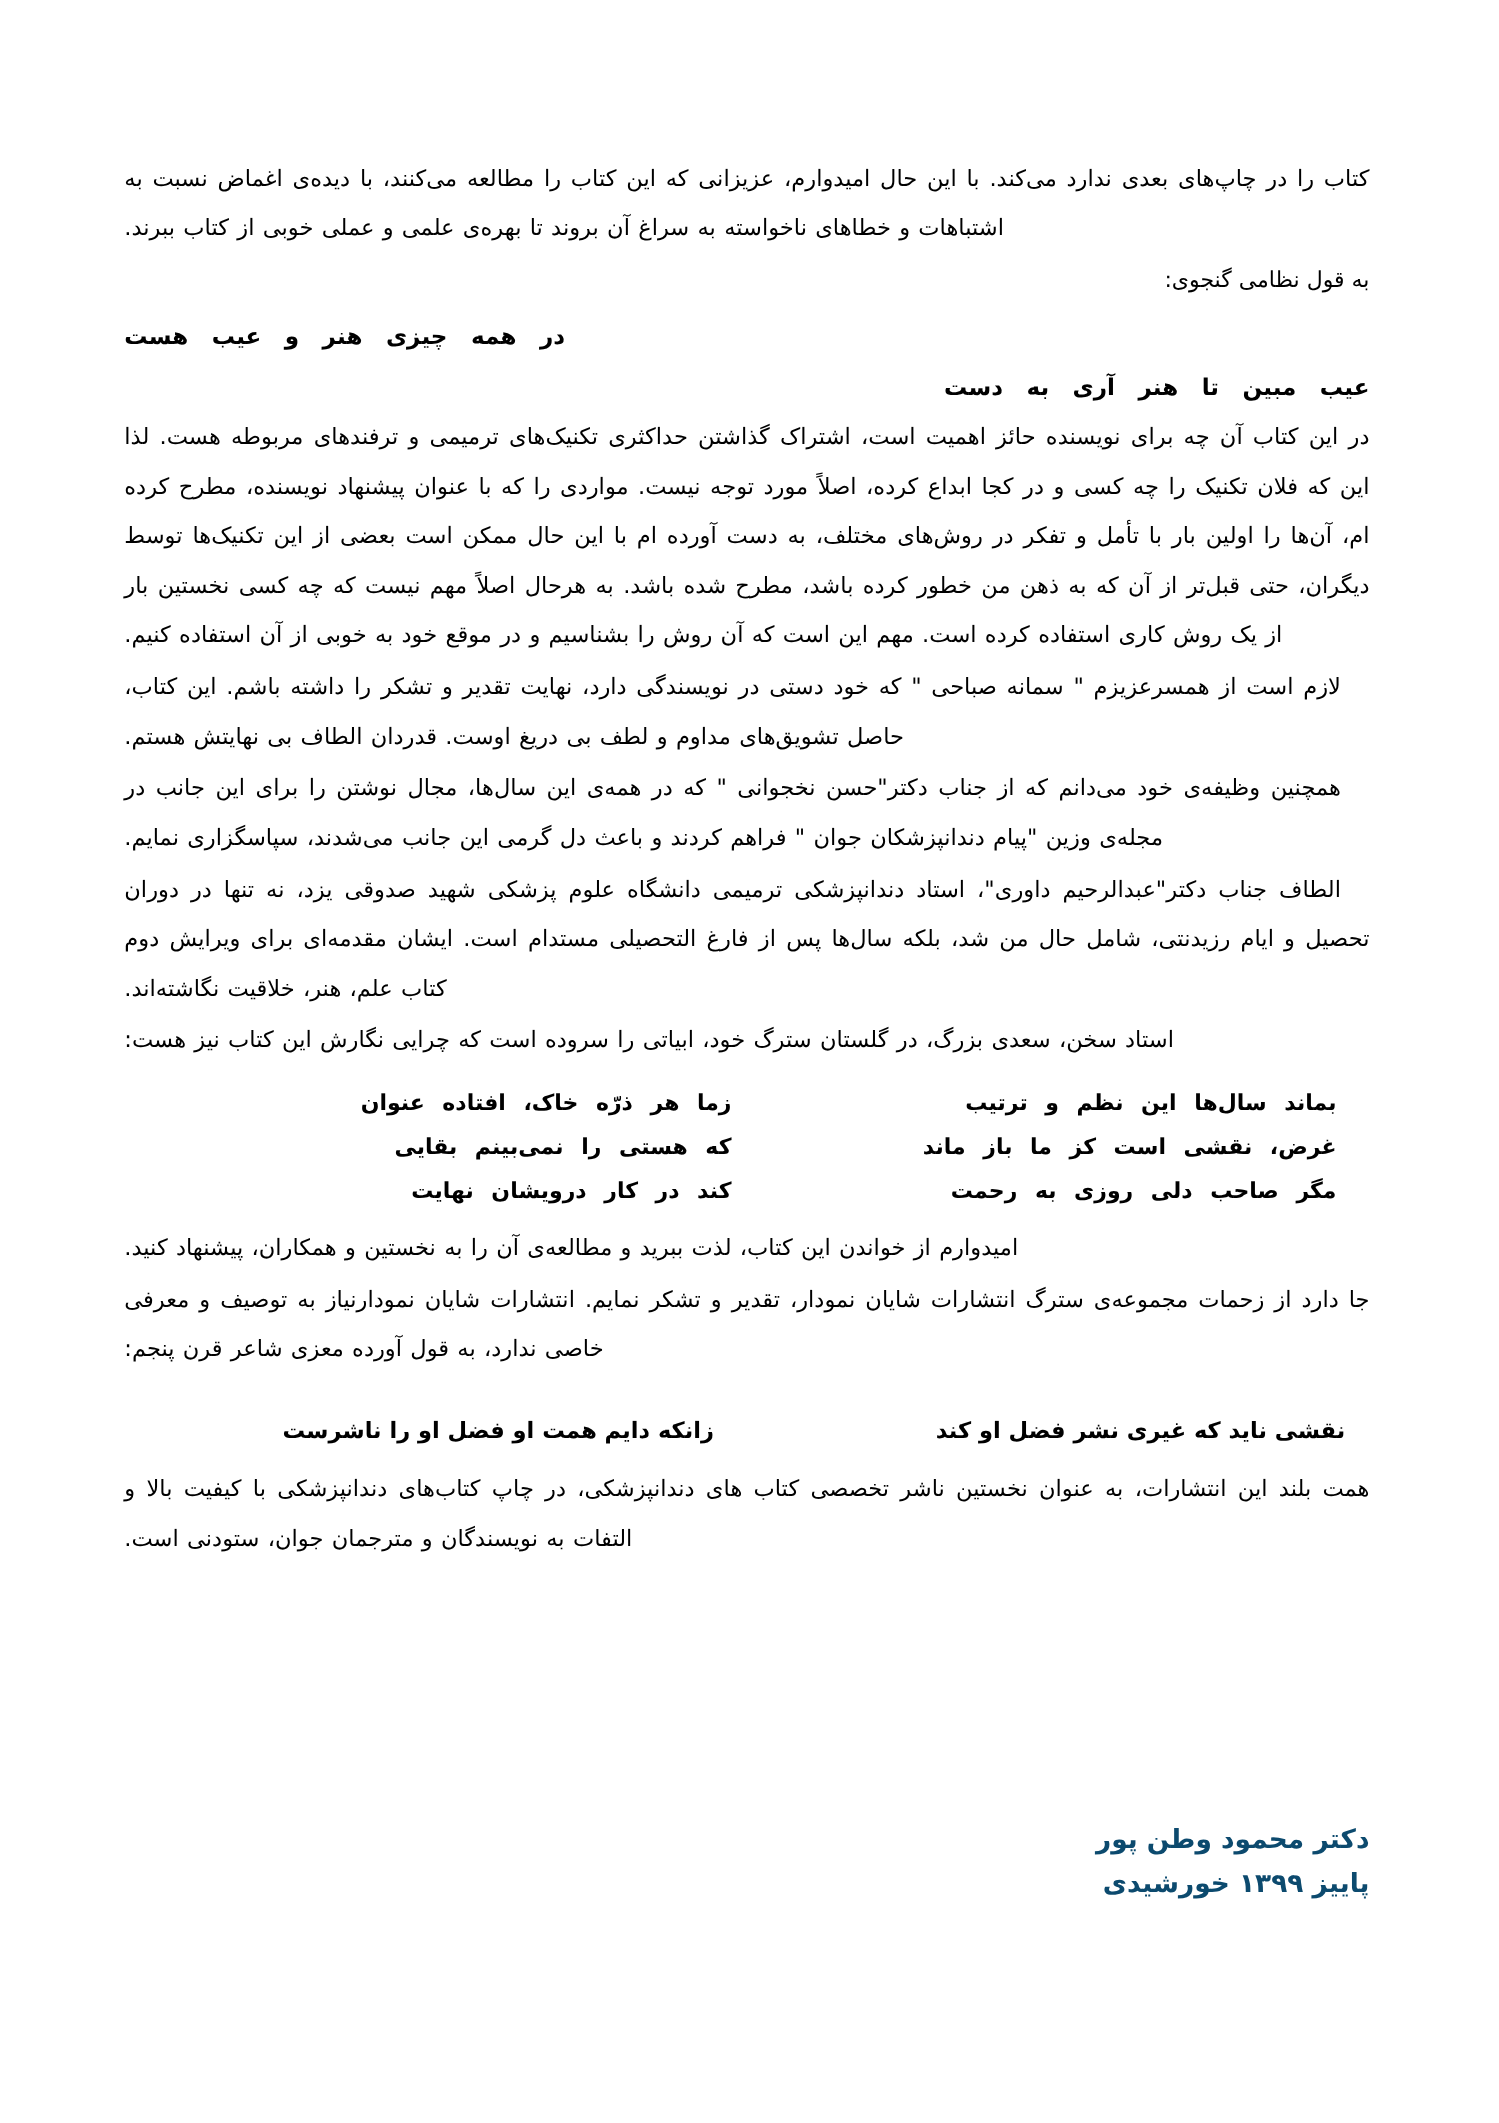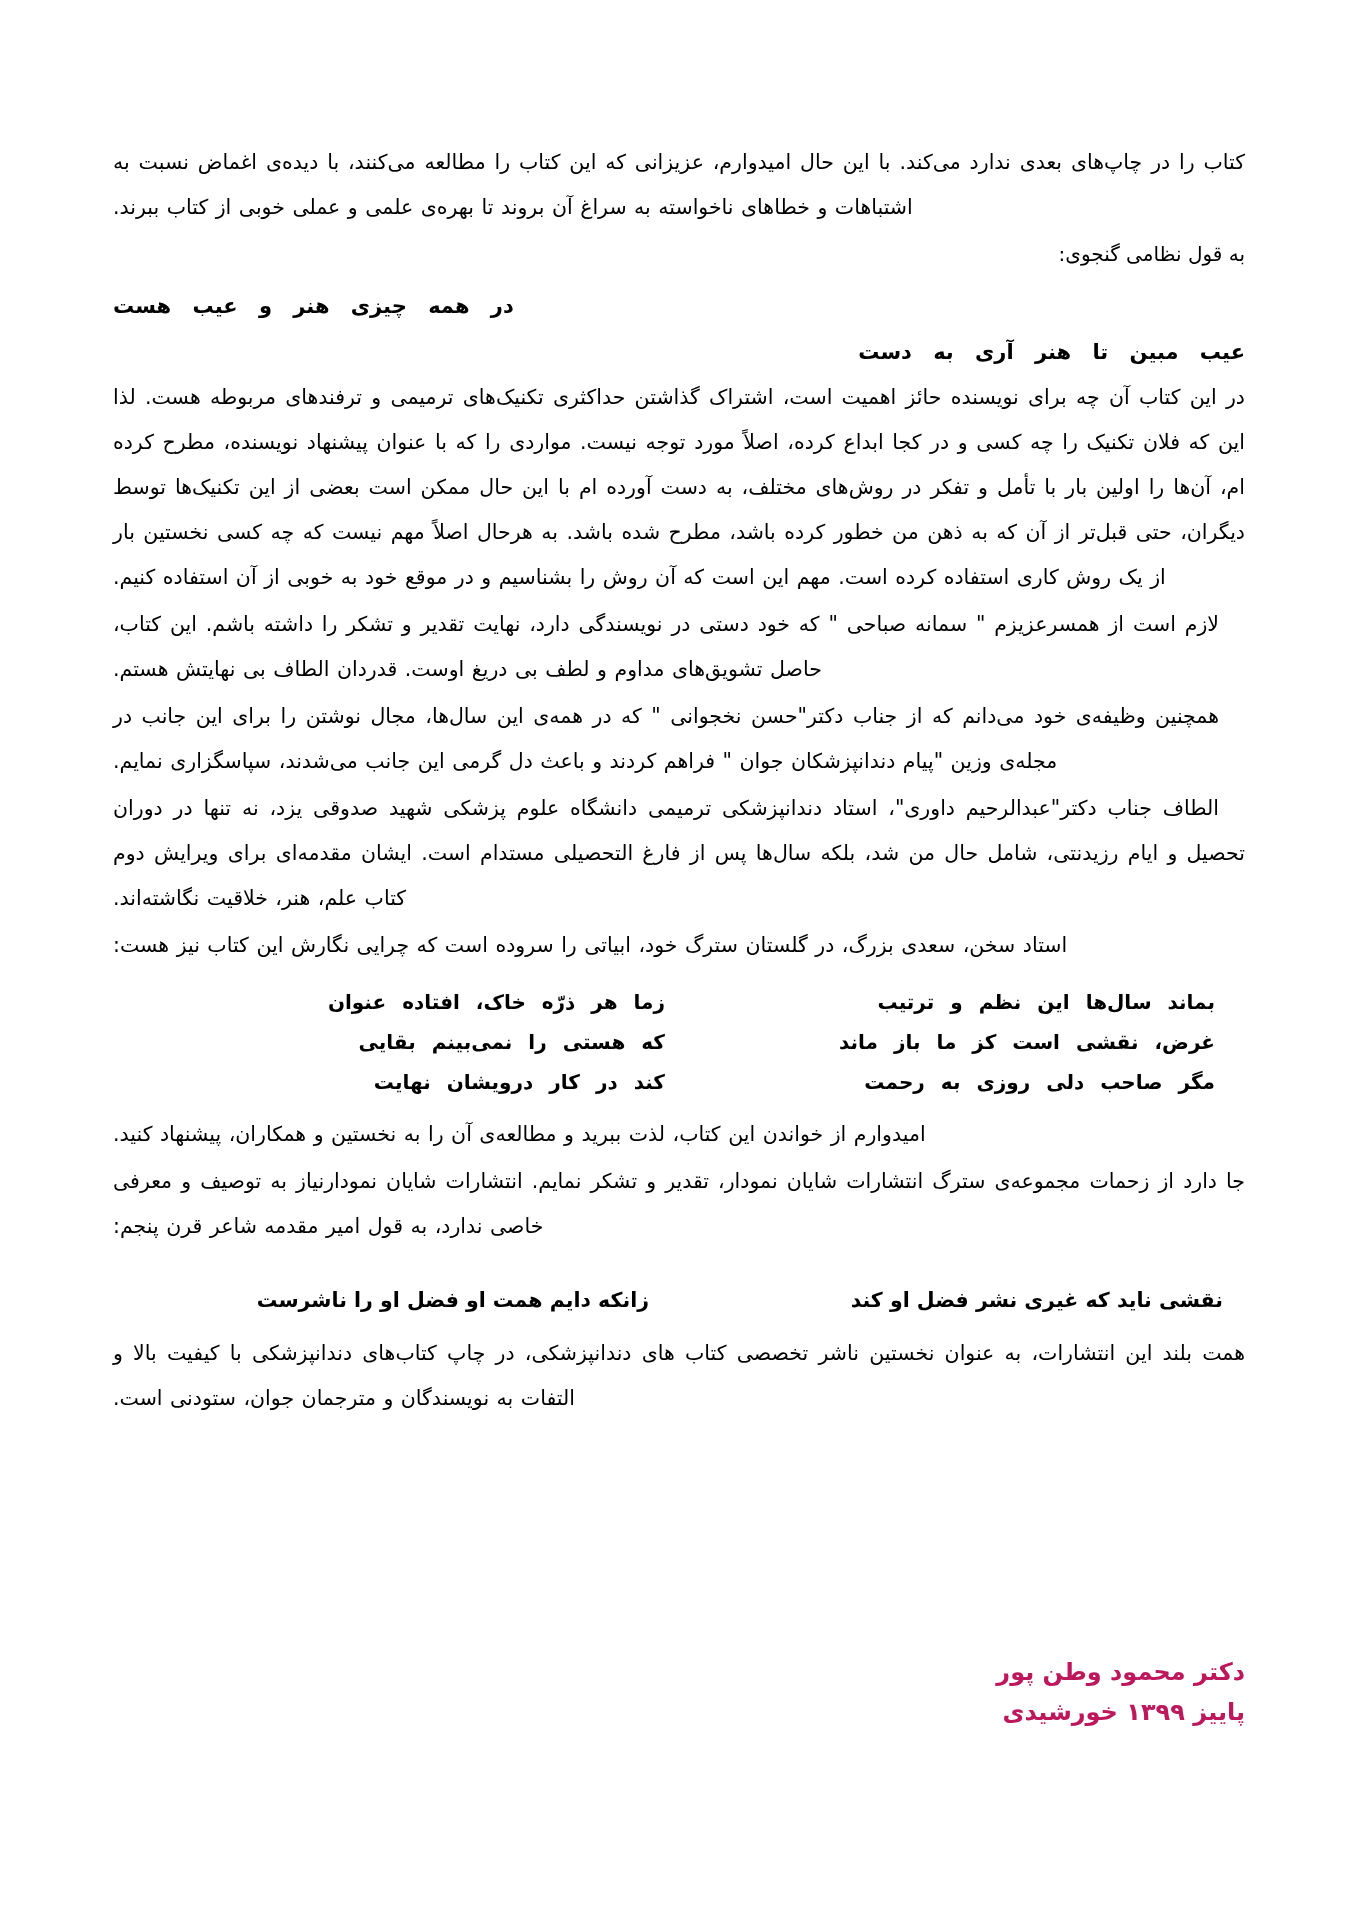--- a/index.html
+++ b/index.html
@@ -114,21 +114,21 @@
   }
   .couplet-moezzi .hemistich.a { padding-right: 22px; }
   .couplet-moezzi .hemistich.b { padding-right: 30px; }
 
   
   .signature {
     position: absolute;
     right: 118px;
     top: 1652px;
     direction: rtl;
-    color: #be185d;
+    color: #0c4a6e;
     font-weight: 700;
     font-size: 24px;
     line-height: 40px;
     text-align: right;
   }
   .signature .line { display: block; }
 </style>
 </head>
 <body>
 
@@ -165,21 +165,21 @@
         <span class="hemistich b">که هستی را نمی‌بینم بقایی</span>
       </div>
       <div class="verse-row">
         <span class="hemistich a">مگر صاحب دلی روزی به رحمت</span>
         <span class="hemistich b">کند در کار درویشان نهایت</span>
       </div>
     </div>
 
     <p class="para gap-top">امیدوارم از خواندن این کتاب، لذت ببرید و مطالعه‌ی آن را به نخستین و همکاران، پیشنهاد کنید.</p>
 
-    <p class="para">جا دارد از زحمات مجموعه‌ی سترگ انتشارات شایان نمودار، تقدیر و تشکر نمایم. انتشارات شایان نمودارنیاز به توصیف و معرفی خاصی ندارد، به قول امیر مقدمه شاعر قرن پنجم:</p>
+    <p class="para">جا دارد از زحمات مجموعه‌ی سترگ انتشارات شایان نمودار، تقدیر و تشکر نمایم. انتشارات شایان نمودارنیاز به توصیف و معرفی خاصی ندارد، به قول آورده معزی شاعر قرن پنجم:</p>
 
     <div class="couplet-moezzi">
       <span class="hemistich a">نقشی ناید که غیری نشر فضل او کند</span>
       <span class="hemistich b">زانکه دایم همت او فضل او را ناشرست</span>
     </div>
 
     <p class="para gap-top">همت بلند این انتشارات، به عنوان نخستین ناشر تخصصی کتاب های دندانپزشکی، در چاپ کتاب‌های دندانپزشکی با کیفیت بالا و التفات به نویسندگان و مترجمان جوان، ستودنی است.</p>
 
   </div>
 

